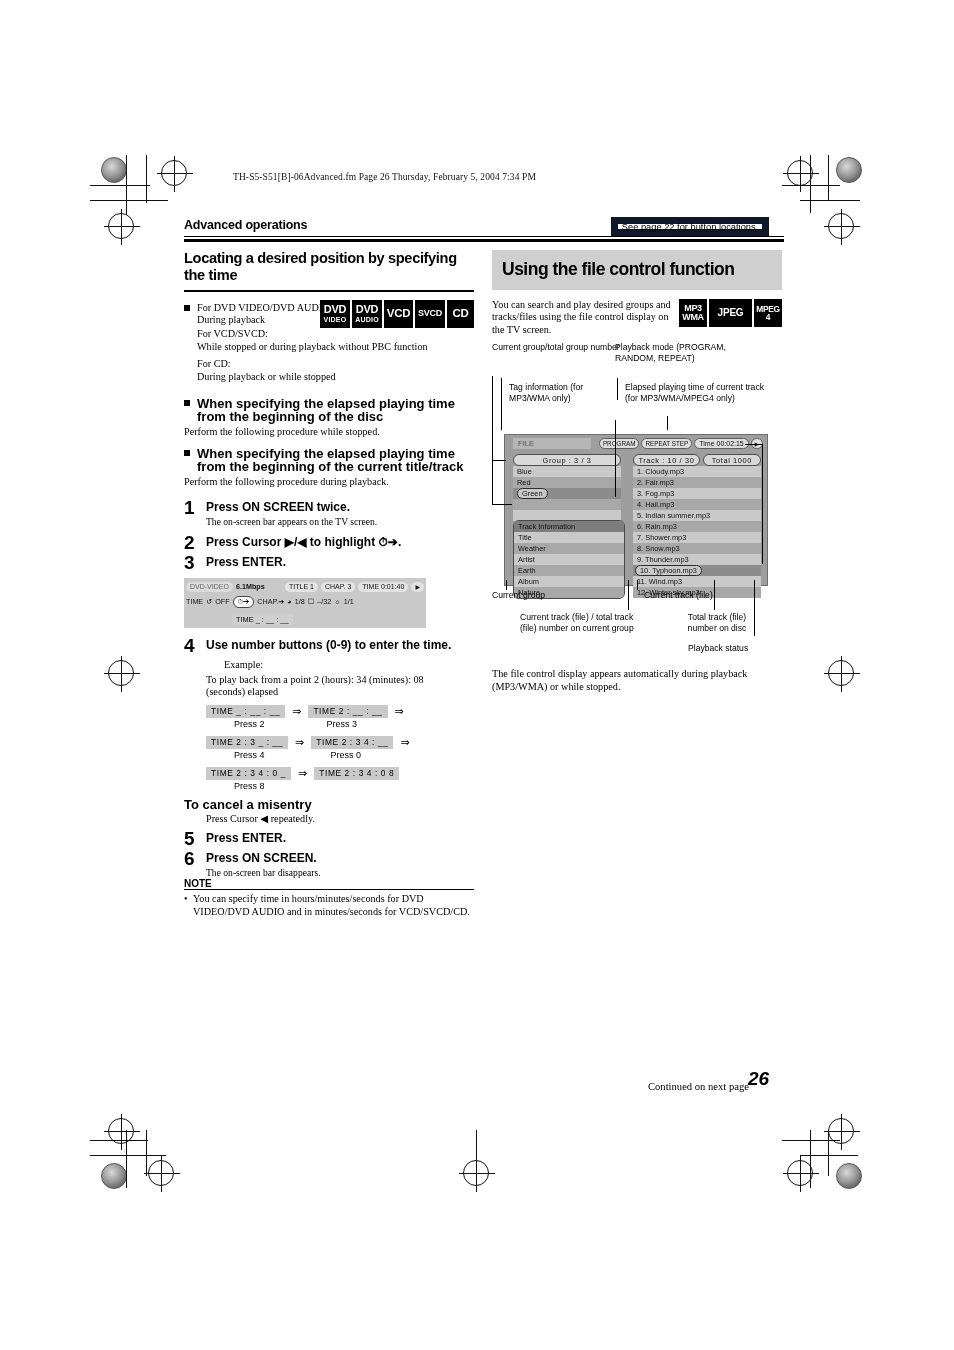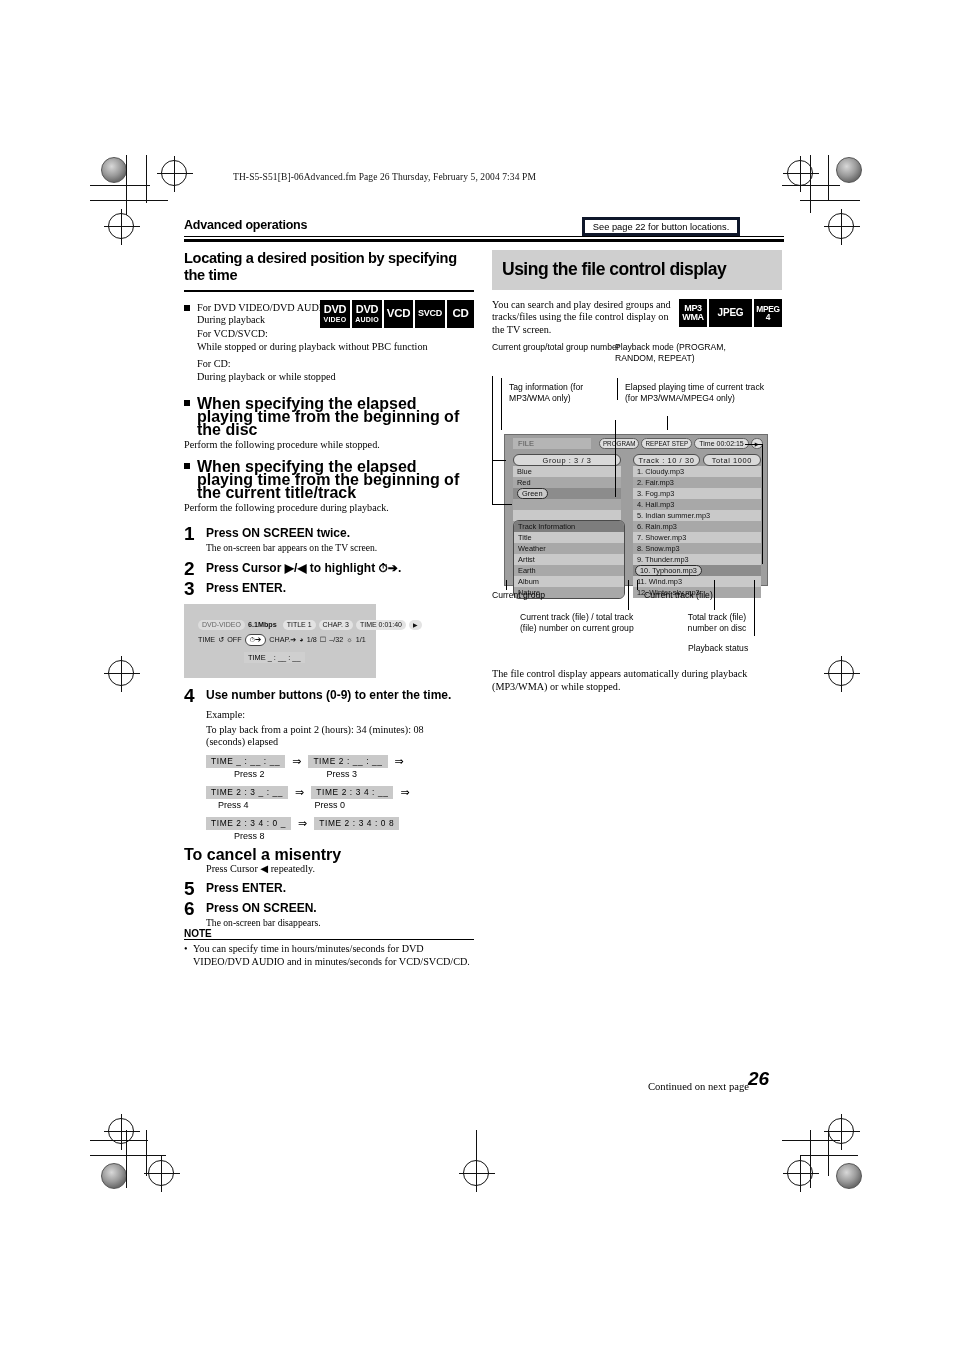--- a/index.html
+++ b/index.html
@@ -33,22 +33,22 @@
     position:absolute;left:184px;top:218px;width:600px;
   }
   .runhead .t{
     font-family:"Liberation Sans", sans-serif;font-weight:bold;font-size:12.5px;
     color:#000;letter-spacing:-.2px;
   }
   .runhead .rule1{position:absolute;left:0;top:18px;width:600px;height:1px;background:#000;}
   .runhead .rule2{position:absolute;left:0;top:21px;width:600px;height:3px;background:#000;}
 
   .seepage{
-    position:absolute;left:582px;top:217px;width:158px;height:19px;
-    border:3px solid #0f172a;box-sizing:border-box;background:#fff;
+    position:absolute;left:611px;top:217px;width:158px;height:19px;
+    border:7px solid #0f172a;box-sizing:border-box;background:#fff;
     font-family:"Liberation Sans", sans-serif;font-size:9.3px;color:#000;
     display:flex;align-items:center;justify-content:center;
   }
 
   
   .colL{position:absolute;left:184px;top:250px;width:290px;}
   .colR{position:absolute;left:492px;top:250px;width:290px;}
 
   h1.sect{
     font-family:"Liberation Sans", sans-serif;font-weight:bold;
@@ -61,21 +61,21 @@
     font-family:"Liberation Sans", sans-serif;font-weight:bold;font-size:17.5px;
     line-height:20px;color:#000;letter-spacing:-.5px;
   }
 
   .body-txt{font-family:"Liberation Serif", serif;font-size:10.2px;line-height:12.4px;color:#000;}
 
   
   .bull{position:relative;padding-left:13px;margin-top:9px;}
   .bull .sq{position:absolute;left:0;top:3px;width:6px;height:6px;background:#000;}
   .bull-h{
-    font-family:"Liberation Sans", sans-serif;font-weight:bold;font-size:16px;
+    font-family:"Liberation Sans", sans-serif;font-weight:bold;font-size:13px;
     line-height:13px;color:#000;
   }
 
   
   .badges{position:absolute;right:0;top:0;display:flex;gap:2px;}
   .badge{
     background:#000;color:#fff;font-family:"Liberation Sans", sans-serif;font-weight:bold;
     display:flex;flex-direction:column;align-items:center;justify-content:center;
     height:28px;line-height:1;text-align:center;
   }
@@ -88,21 +88,21 @@
   .step .num{
     position:absolute;left:0;top:-3px;
     font-family:"Liberation Sans", sans-serif;font-weight:bold;font-size:19px;color:#000;
   }
   .step .lbl{
     font-family:"Liberation Sans", sans-serif;font-weight:bold;font-size:12px;line-height:14px;color:#000;
   }
   .step .sub{font-family:"Liberation Serif", serif;font-size:9.6px;line-height:11.5px;margin-top:2px;}
 
   
-  .osb{background:#c9c9c9;width:192px;padding:14px;box-sizing:border-box;margin-top:6px;}
+  .osb{background:#c9c9c9;width:242px;padding:2px;box-sizing:border-box;margin-top:6px;}
   .osb-row{display:flex;align-items:center;gap:3px;height:13px;}
   .chip{background:#e3e3e3;border-radius:6px;padding:0 4px;height:10px;
         font-family:"Liberation Sans", sans-serif;font-size:7px;display:flex;align-items:center;
         color:#111;white-space:nowrap;}
   .lt{font-family:"Liberation Sans", sans-serif;font-size:7.2px;color:#111;white-space:nowrap;}
   .osb-row2{margin-top:2px;}
   .timebox{background:#cfcfcf;display:inline-flex;align-items:center;height:11px;padding:0 4px;
            font-family:"Liberation Sans", sans-serif;font-size:7.4px;margin-left:46px;margin-top:2px;}
 
   
@@ -309,21 +309,21 @@
         <span class="lt">1/1</span>
       </div>
       <div class="timebox">TIME   _ : __ : __</div>
     </div>
 
     <div class="step" style="margin-top:10px;">
       <div class="num">4</div>
       <div class="lbl">Use number buttons (0-9) to enter the time.</div>
     </div>
 
-    <div class="body-txt" style="margin-top:7px;margin-left:22px;">Example:</div>
+    <div class="body-txt" style="margin-top:7px;margin-left:40px;">Example:</div>
     <div class="body-txt" style="margin-top:2px;margin-left:22px;width:252px;">To play back from a point 2 (hours): 34 (minutes): 08 (seconds) elapsed</div>
 
     <div style="margin-left:22px;">
       <div class="exrow">
         <span class="tbox">TIME   _ : __ : __</span>
         <span class="arrow">⇒</span>
         <span class="tbox">TIME   2 : __ : __</span>
         <span class="arrow">⇒</span>
       </div>
       <div class="presses" style="margin-left:28px;">
@@ -331,21 +331,21 @@
         <span style="width:62px"></span>
         <span class="presslbl">Press 3</span>
       </div>
 
       <div class="exrow" style="margin-top:7px;">
         <span class="tbox">TIME   2 : 3 _ : __</span>
         <span class="arrow">⇒</span>
         <span class="tbox">TIME   2 : 3 4 : __</span>
         <span class="arrow">⇒</span>
       </div>
-      <div class="presses" style="margin-left:12px;">
+      <div class="presses" style="margin-left:28px;">
         <span class="presslbl">Press 4</span>
         <span style="width:66px"></span>
         <span class="presslbl">Press 0</span>
       </div>
 
       <div class="exrow" style="margin-top:7px;">
         <span class="tbox">TIME   2 : 3 4 : 0 _</span>
         <span class="arrow">⇒</span>
         <span class="tbox">TIME   2 : 3 4 : 0 8</span>
       </div>
@@ -372,21 +372,21 @@
       <div class="note-rule-full"></div>
       <div class="body-txt" style="position:relative;padding-left:9px;">
         <span style="position:absolute;left:0;top:0;">•</span>
         <span>You can specify time in hours/minutes/seconds for DVD VIDEO/DVD AUDIO and in minutes/seconds for VCD/SVCD/CD.</span>
       </div>
     </div>
   </div>
 
   <div class="colR">
 
-    <div class="rhead">Using the file control display</div>
+    <div class="rhead">Using the file control function</div>
 
     <div style="position:relative;margin-top:9px;min-height:34px;">
       <div class="badges" style="top:0;">
         <div class="badge" style="width:28px;">
           <span class="b1" style="font-size:9px;">MP3</span>
           <span class="b1" style="font-size:9px;">WMA</span>
         </div>
         <div class="badge one" style="width:43px;font-size:10px;">
           <span>JPEG</span>
         </div>

